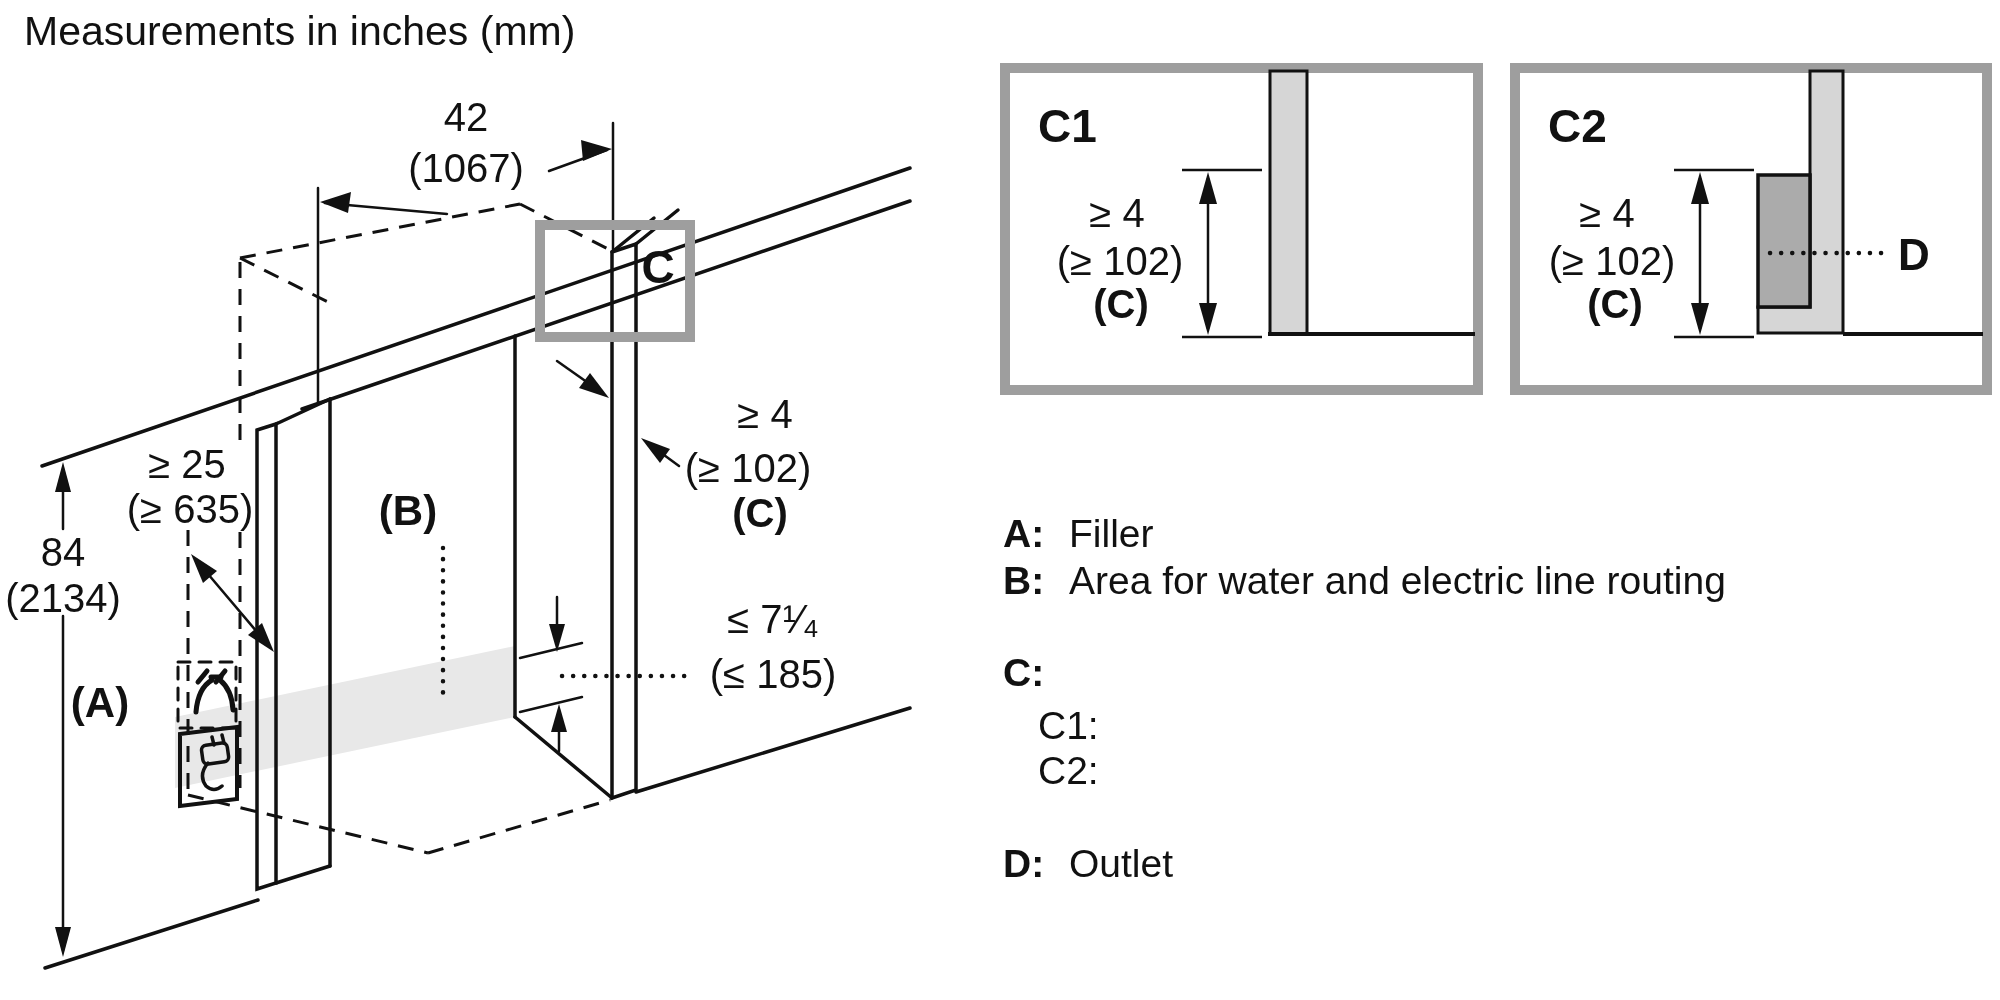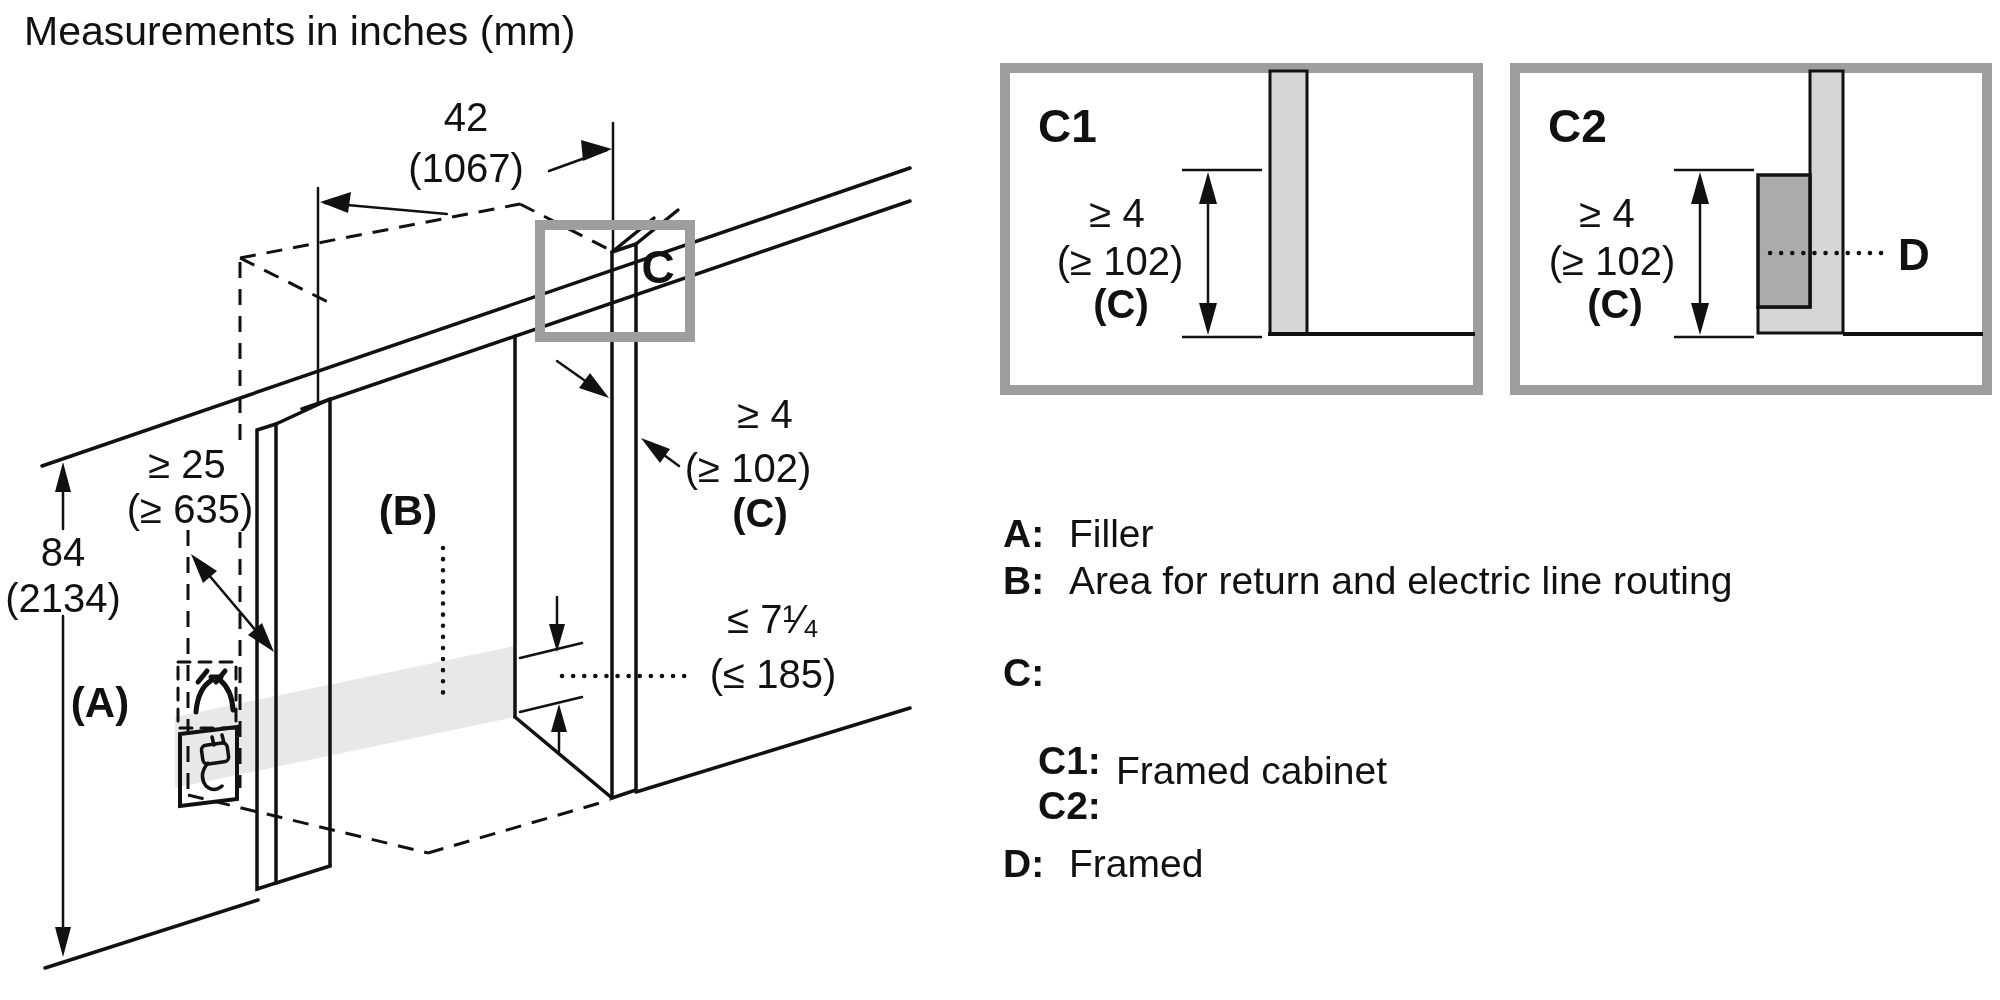--- a/index.html
+++ b/index.html
@@ -3,21 +3,21 @@
 <meta charset="utf-8">
 <style>
   html,body{margin:0;padding:0;background:#fff;}
   #stage{position:relative;width:2000px;height:984px;background:#ffffff;overflow:hidden;
          font-family:"Liberation Sans",sans-serif;color:#111;}
   #stage svg{position:absolute;left:0;top:0;}
   .legend-row{position:absolute;left:1003px;display:flex;gap:14px;
               font-size:39px;line-height:1.1;color:#111;white-space:nowrap;}
   .legend-row.indent{left:1038px;}
   .lg-key{font-weight:bold;min-width:52px;}
-  .lg-key.reg{font-weight:bold;min-width:64px;margin-top:35px;}
+  .lg-key.reg{font-weight:normal;min-width:64px;}
   .title{position:absolute;left:24px;top:8px;font-size:41px;color:#111;}
   text{fill:#111;}
 </style>
 </head>
 <body>
 
 <div id="stage">
 
   <div class="title">Measurements in inches (mm)</div>
 
@@ -167,31 +167,30 @@
     </g>
   </svg>
 
   <div>
     <div class="legend-row" style="top:513px">
       <span class="lg-key">A:</span>
       <span>Filler</span>
     </div>
     <div class="legend-row" style="top:560px">
       <span class="lg-key">B:</span>
-      <span>Area for return and electric line routing</span>
+      <span>Area for water and electric line routing</span>
     </div>
     <div class="legend-row" style="top:652px">
       <span class="lg-key">C:</span>
     </div>
     <div class="legend-row indent" style="top:705px">
       <span class="lg-key reg">C1:</span>
     </div>
     <div class="legend-row indent" style="top:750px">
       <span class="lg-key reg">C2:</span>
-      <span>Framed cabinet</span>
     </div>
     <div class="legend-row" style="top:843px">
       <span class="lg-key">D:</span>
-      <span>Framed</span>
+      <span>Outlet</span>
     </div>
   </div>
 
 </div>
 
 </body></html>

